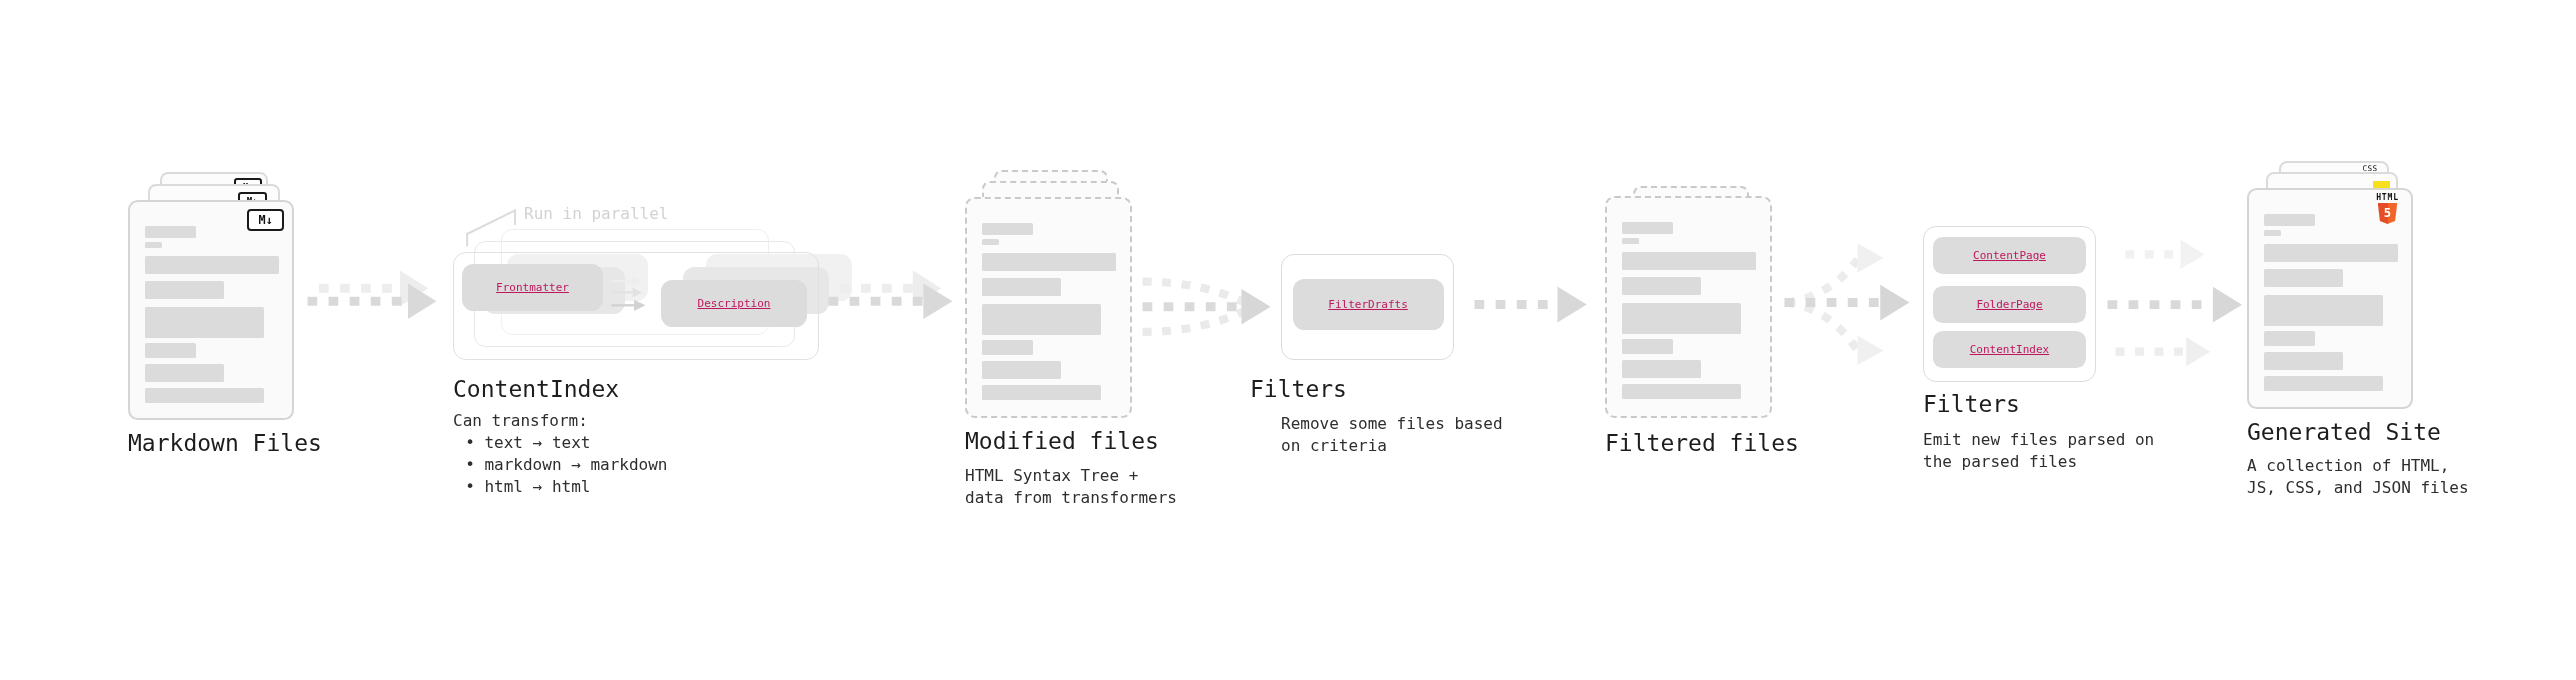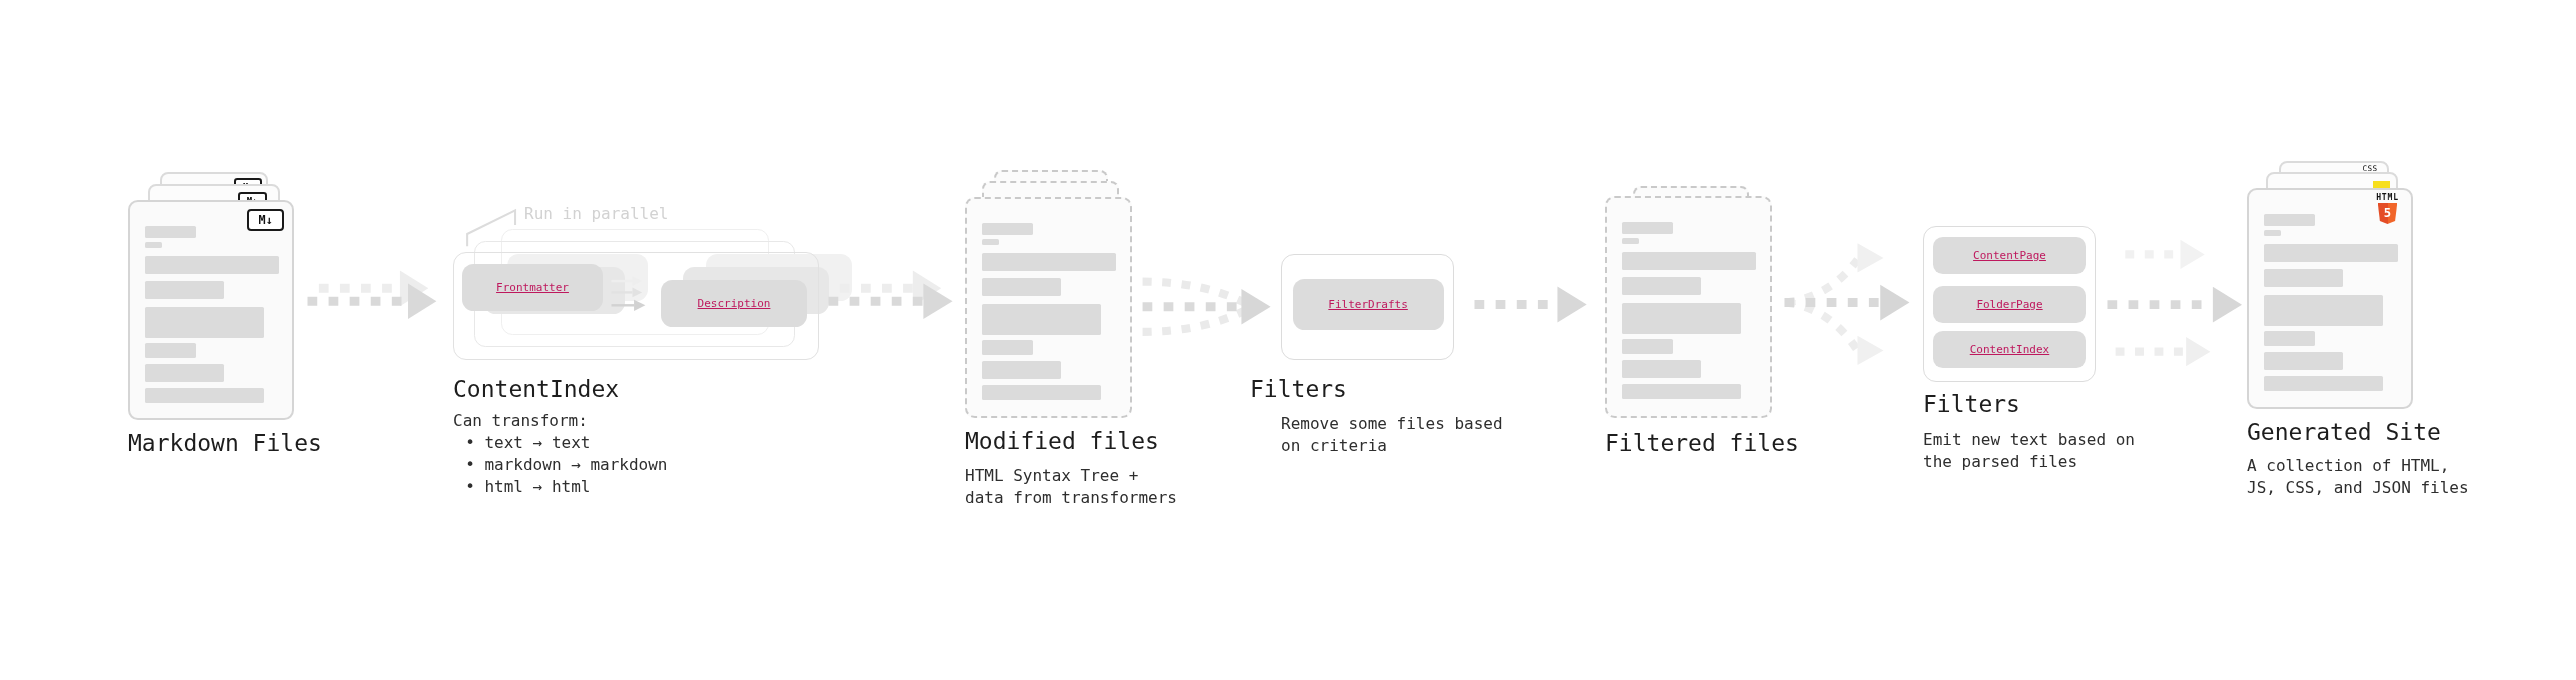--- a/index.html
+++ b/index.html
@@ -186,21 +186,21 @@
   </svg>
 
   <div>
     <div class="holder" style="left:1923px;top:226px;width:173px;height:156px;">
       <div class="pill" style="left:9px;top:9.8px;width:153px;height:37px;border-radius:9.8px;">ContentPage</div>
       <div class="pill" style="left:9px;top:59px;width:153px;height:37px;border-radius:9.8px;">FolderPage</div>
       <div class="pill" style="left:9px;top:104px;width:153px;height:37px;border-radius:9.8px;">ContentIndex</div>
     </div>
     <div class="stage-label" style="left:1923px;top:392px;">Filters</div>
     <div class="stage-desc" style="left:1923px;top:429px;">
-      <div>Emit new text based on</div>
+      <div>Emit new files parsed on</div>
       <div>the parsed files</div>
     </div>
   </div>
 
   <svg class="arrow-svg" style="left:2101px;top:234px;" width="154" height="134" viewBox="0 0 190 165">
     <line x1="30" y1="25" x2="98" y2="25" stroke="#f1f1f1" stroke-width="10" stroke-dasharray="11 13"></line>
     <polygon points="98,7 98,43 128,25" fill="#f2f2f2"></polygon>
     <line x1="8" y1="87" x2="138" y2="87" stroke="#d9d9d9" stroke-width="11" stroke-dasharray="12 14"></line>
     <polygon points="138,65 138,109 174,87" fill="#d7d7d7"></polygon>
     <line x1="18" y1="145" x2="105" y2="145" stroke="#ededed" stroke-width="10" stroke-dasharray="11 13"></line>

